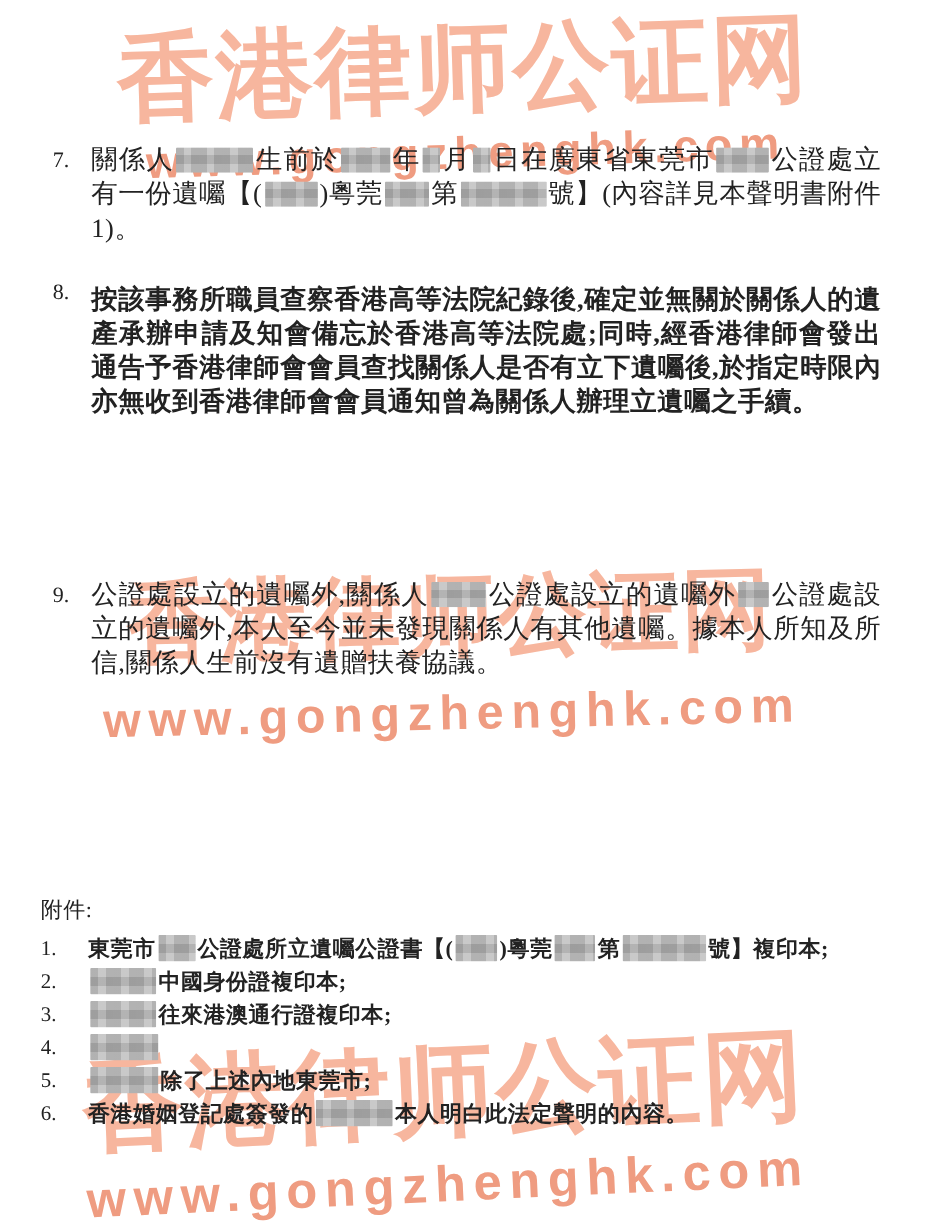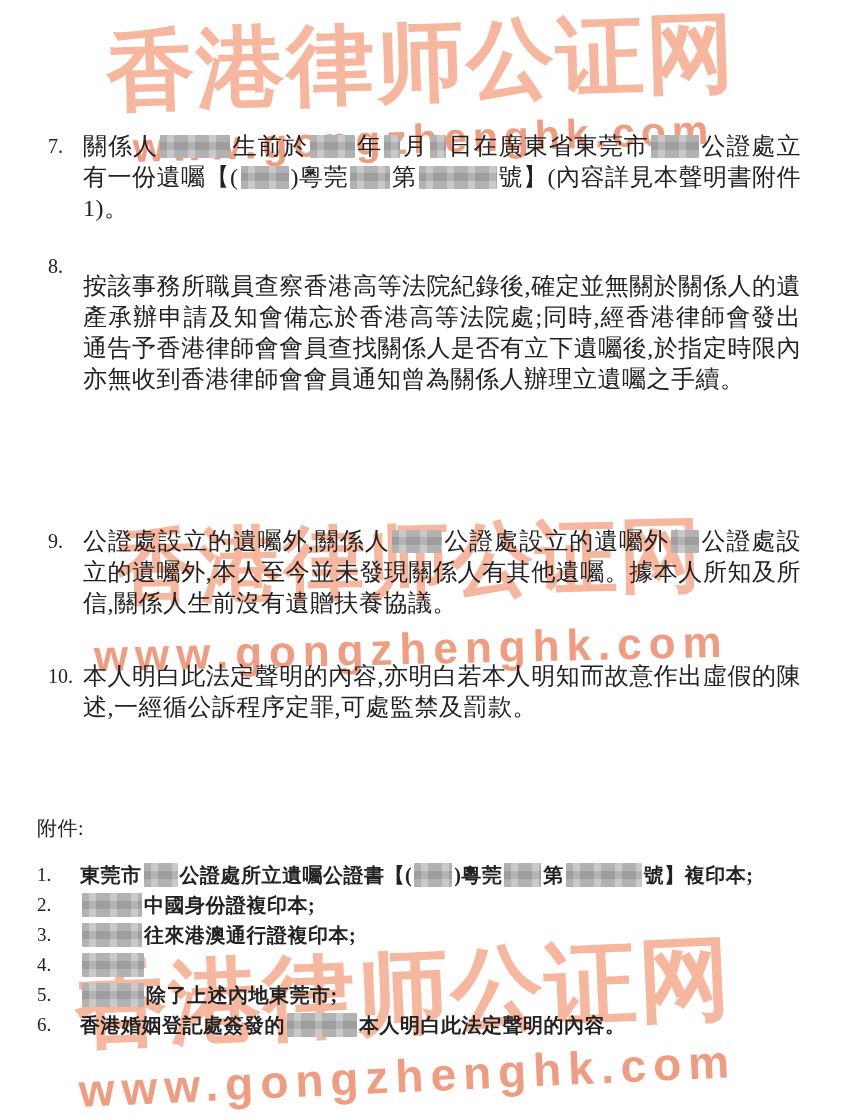--- a/index.html
+++ b/index.html
@@ -72,33 +72,33 @@
   .item .paras { width: 718px; }
   .para {
     margin: 0;
     font-size: 24px;
     line-height: 31px;
     letter-spacing: 0.5px;
     text-align: justify;
     text-justify: inter-ideograph;
     word-break: break-all;
   }
-  .para.sub { margin-top: 20px; }
+  .para.sub { margin-top: 7px; font-weight: bold; }
 
   .item-7  { top: 131px; }
   .item-8  { top: 251px; }
   .item-9  { top: 526px; }
   .item-10 { top: 661px; }
 
   
   .attachments { position: absolute; left: 37px; top: 816px; }
   .att-heading {
     font-size: 20px;
     line-height: 24px;
-    margin-bottom: 20px;
+    margin-bottom: 8px;
     letter-spacing: 0.5px;
   }
   .att-row { display: flex; align-items: flex-start; height: 30px; }
   .att-row .att-num {
     flex: 0 0 43px;
     font-size: 19px;
     line-height: 30px;
   }
   .att-row .att-text {
     margin: 0;
@@ -163,26 +163,20 @@
       </div>
     </div>
 
     <div class="item item-9">
       <span class="num">9.</span>
       <div class="paras">
         <p class="para"><span>公證處設立的遺囑外,關係人</span><span class="redaction" style="width: 50px;"></span><span>公證處設立的遺囑外</span><span class="redaction" style="width: 28px;"></span><span>公證處設立的遺囑外,本人至今並未發現關係人有其他遺囑。據本人所知及所信,關係人生前沒有遺贈扶養協議。</span></p>
       </div>
     </div>
 
-    <div class="item item-10">
-      <span class="num">10.</span>
-      <div class="paras">
-        <p class="para"><span>本人明白此法定聲明的內容,亦明白若本人明知而故意作出虛假的陳述,一經循公訴程序定罪,可處監禁及罰款。</span></p>
-      </div>
-    </div>
 
     <div class="attachments">
       <div class="att-heading">附件:</div>
 
       <div class="att-row">
         <span class="att-num">1.</span>
         <p class="att-text"><span>東莞市</span><span class="redaction" style="width: 34px;"></span><span>公證處所立遺囑公證書【(</span><span class="redaction" style="width: 38px;"></span><span>)粵莞</span><span class="redaction" style="width: 37px;"></span><span>第</span><span class="redaction" style="width: 76px;"></span><span>號】複印本;</span></p>
       </div>
       <div class="att-row">
         <span class="att-num">2.</span>

